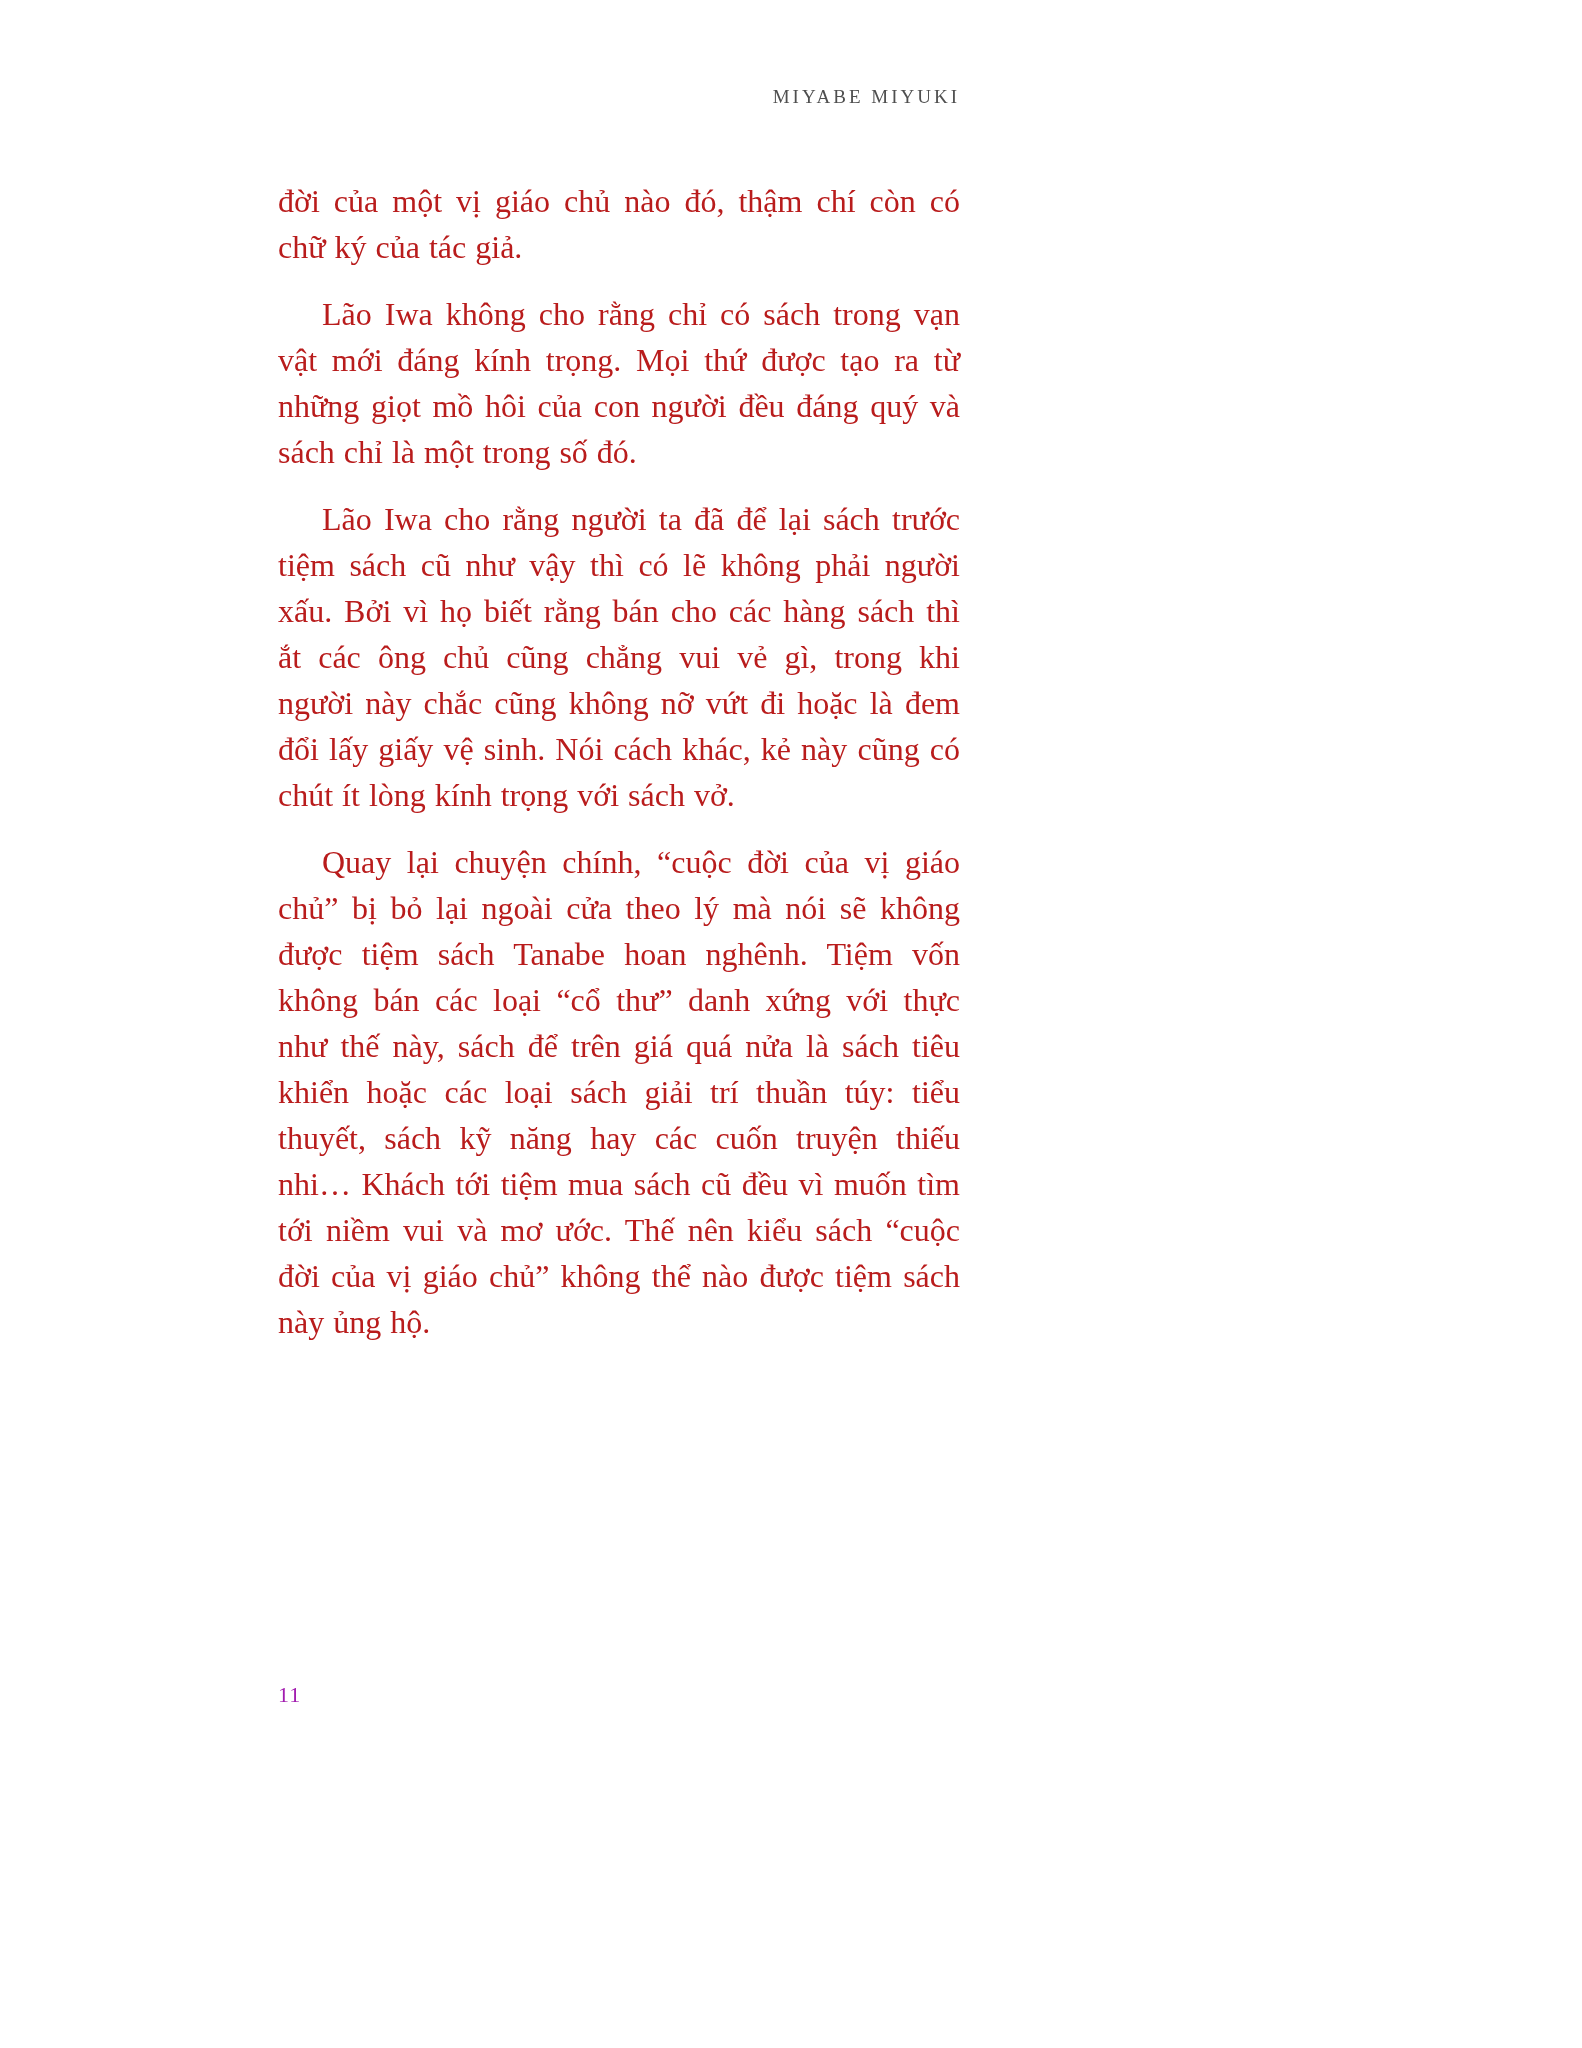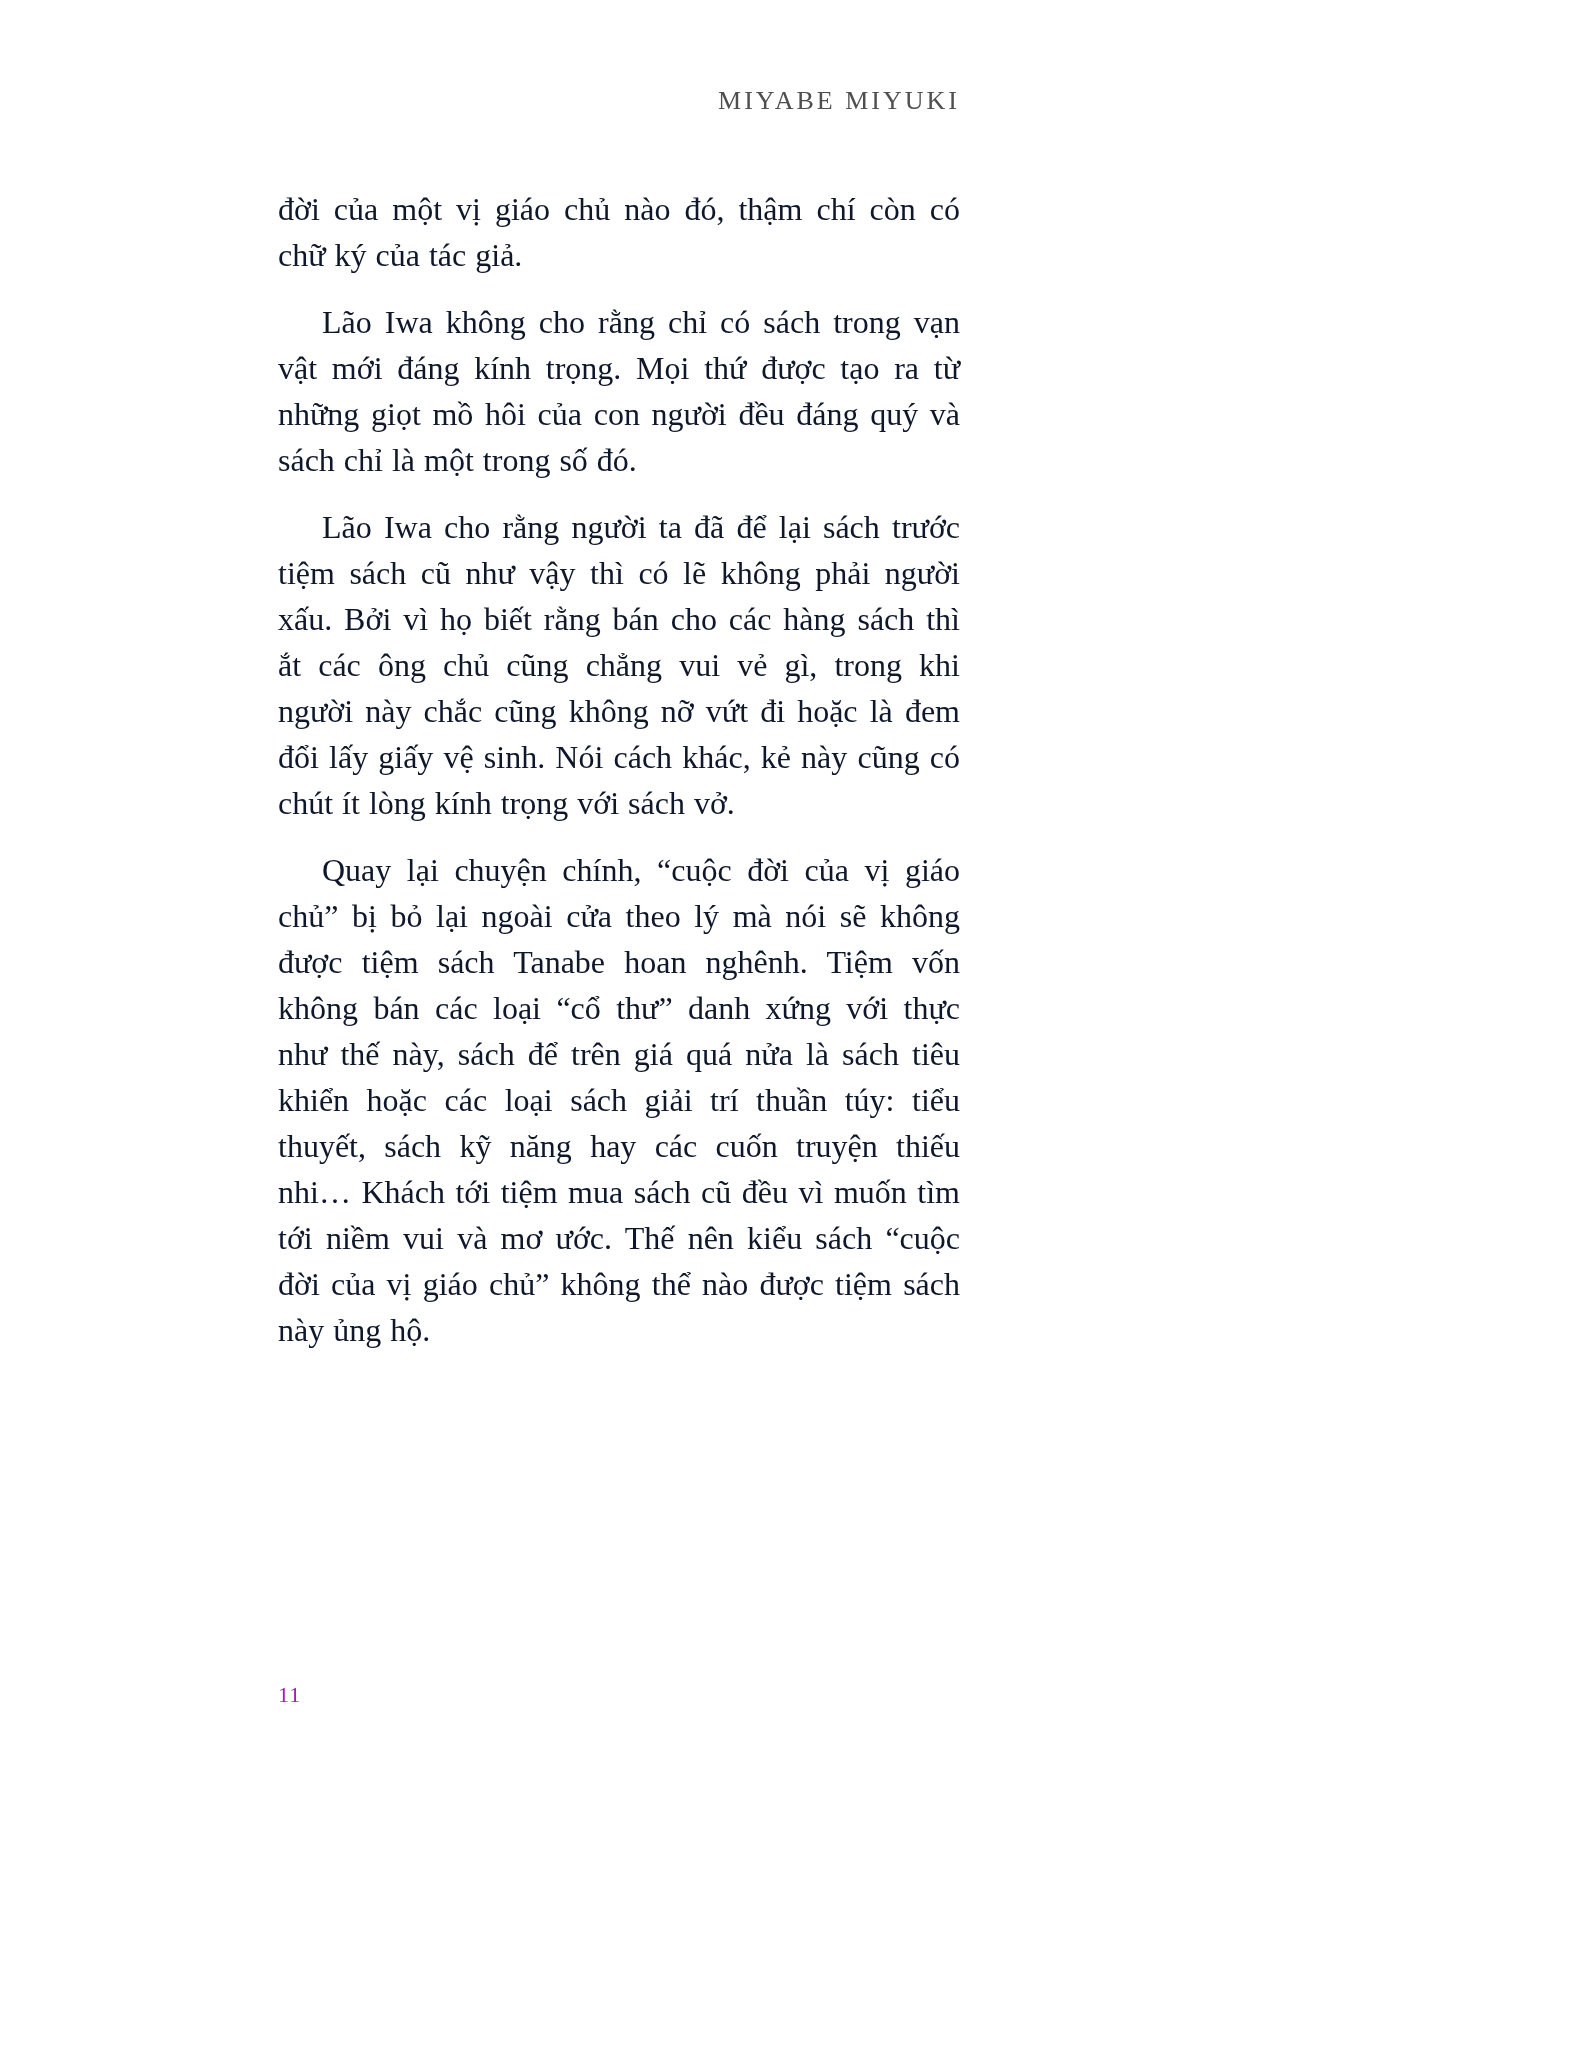--- a/index.html
+++ b/index.html
@@ -21,35 +21,35 @@
       background: #ffffff;
     }
     .text-block {
       position: absolute;
       left: 278px;
       top: 86px;
       width: 682px;
     }
     .running-head {
       text-align: right;
-      font-size: 26px;
+      font-size: 19px;
       font-weight: 400;
       letter-spacing: 3px;
       color: #4f4f4f;
       margin: 0 0 70px 0;
       font-family: "Liberation Serif", "DejaVu Serif", serif;
     }
     .body-text p {
       font-size: 32px;
       line-height: 46px;
       text-align: justify;
       text-justify: inter-word;
       margin: 0 0 21px 0;
       text-indent: 44px;
-      color: #0f172a;
+      color: #b91c1c;
       word-spacing: 1px;
     }
     .body-text p.no-indent {
       text-indent: 0;
     }
     .page-number {
       position: absolute;
       left: 278px;
       top: 1682px;
       width: 682px;

